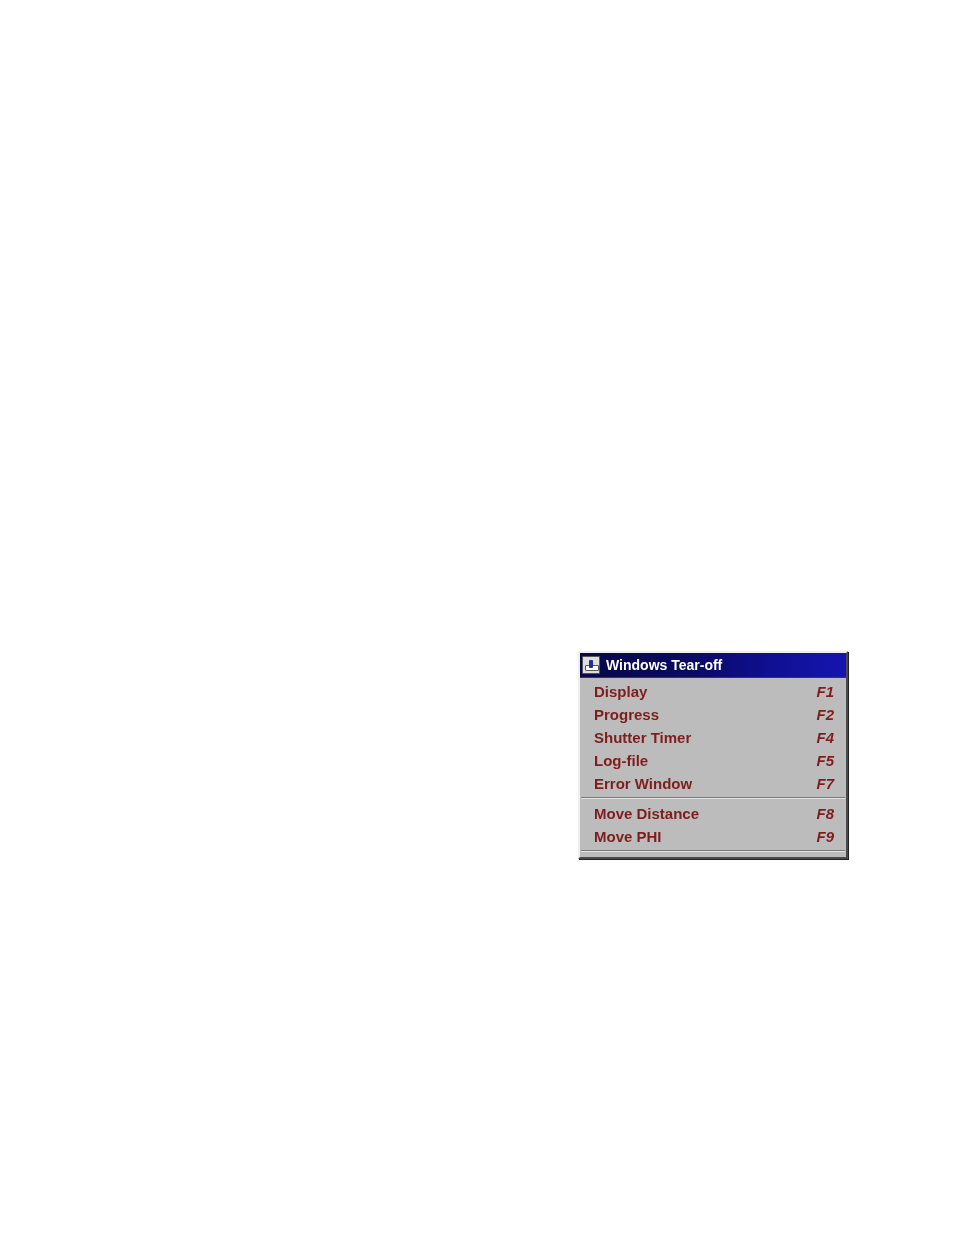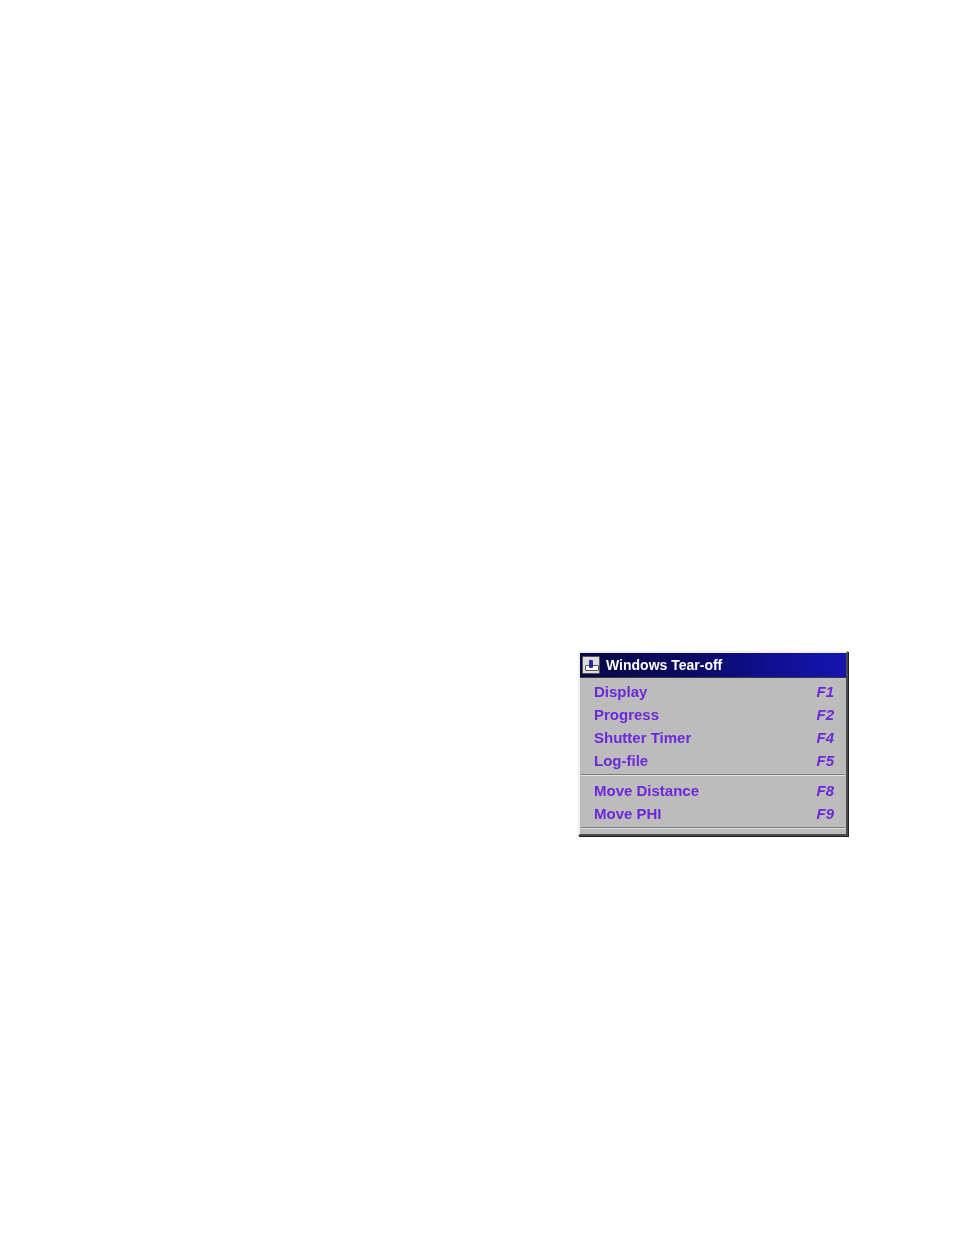--- a/index.html
+++ b/index.html
@@ -72,21 +72,21 @@
     padding: 2px 0 2px 0;
   }
 
   .menu-item {
     display: flex;
     justify-content: space-between;
     align-items: center;
     padding: 3px 12px 3px 14px;
     font-size: 15px;
     font-weight: bold;
-    color: #6d28d9;
+    color: #7f1d1d;
     cursor: default;
   }
 
   .menu-item .label { }
   .menu-item .accel { padding-left: 10px; font-style: italic; }
 
   .menu-sep {
     height: 0;
     border-top: 1px solid #7a7a7a;
     border-bottom: 1px solid #e4e4e4;
@@ -113,20 +113,24 @@
       <span class="accel">F2</span>
     </div>
     <div class="menu-item">
       <span class="label">Shutter Timer</span>
       <span class="accel">F4</span>
     </div>
     <div class="menu-item">
       <span class="label">Log-file</span>
       <span class="accel">F5</span>
     </div>
+    <div class="menu-item">
+      <span class="label">Error Window</span>
+      <span class="accel">F7</span>
+    </div>
 
     <div class="menu-sep"></div>
 
     <div class="menu-item">
       <span class="label">Move Distance</span>
       <span class="accel">F8</span>
     </div>
     <div class="menu-item">
       <span class="label">Move PHI</span>
       <span class="accel">F9</span>

